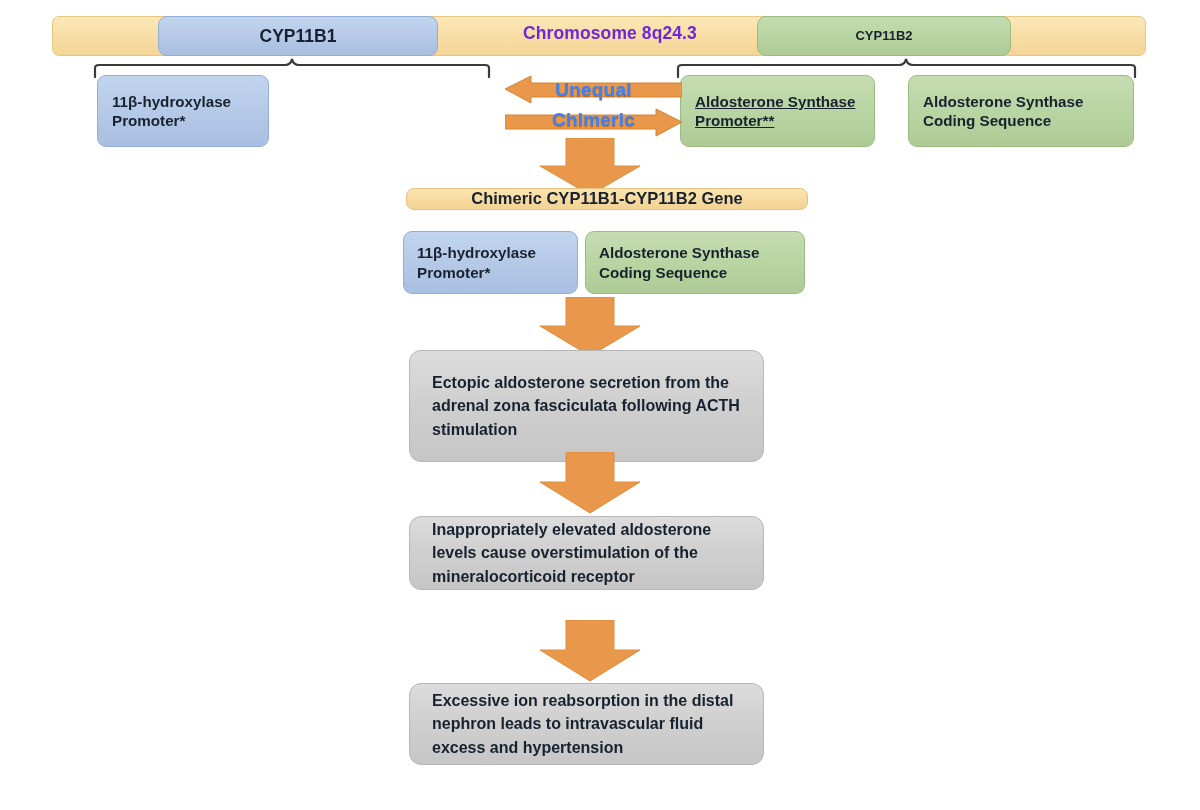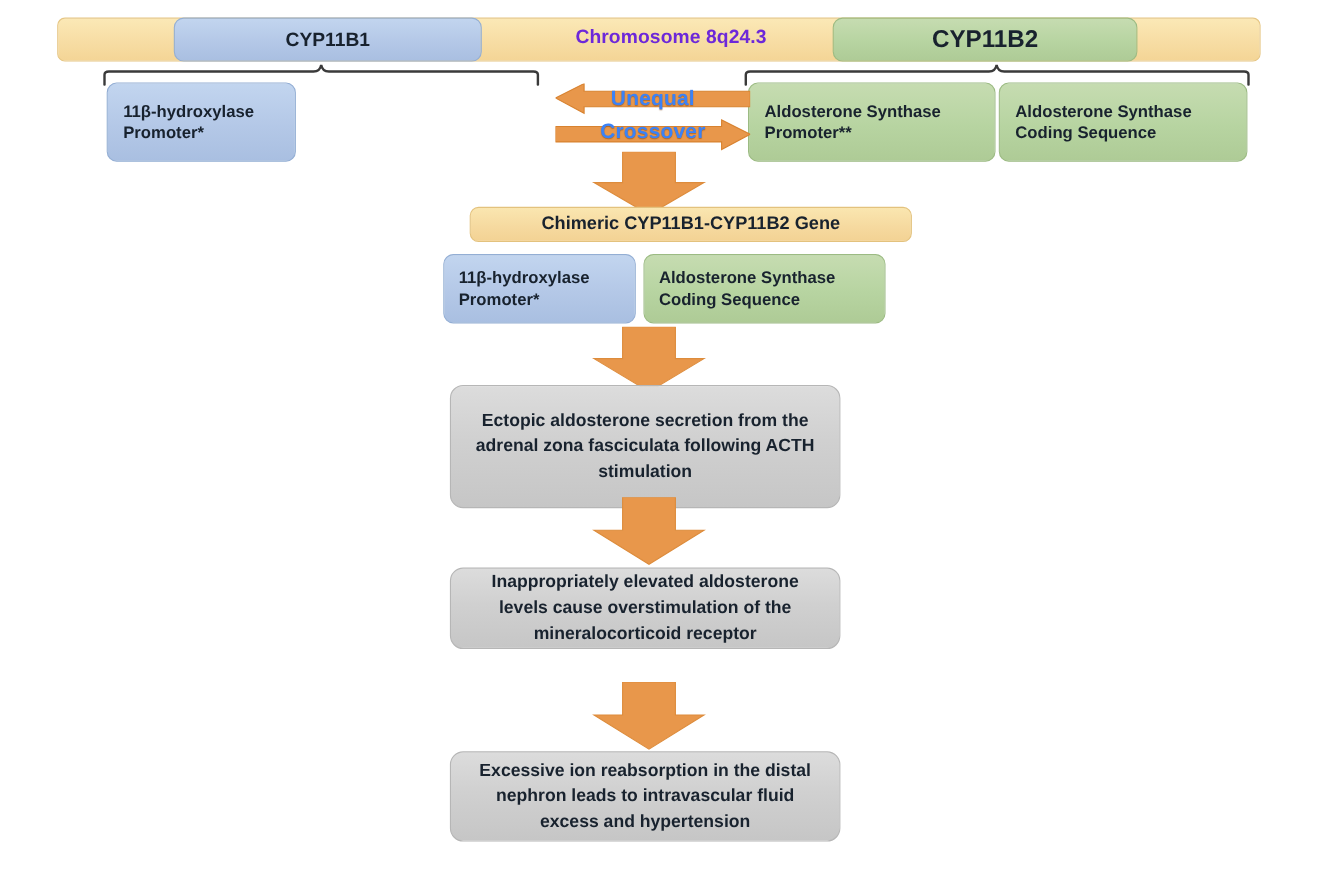--- a/index.html
+++ b/index.html
@@ -20,21 +20,20 @@
     overflow: hidden;
   }
 
   
   .box {
     position: absolute;
     border-radius: 9px;
     display: flex;
     align-items: center;
     justify-content: center;
-    text-align: center;
     font-weight: bold;
     color: #18222e;
     line-height: 1.28;
     padding: 4px 8px;
   }
 
   .box-yellow {
     background: linear-gradient(180deg,#fae6b0 0%, #f6daa0 55%, #f3d294 100%);
     border: 1px solid #e3c27e;
   }
@@ -71,37 +70,37 @@
     width: 280px;
     text-align: center;
     font-size: 17.5px;
     font-weight: bold;
     color: #6d28d9;
     letter-spacing: 0.1px;
   }
 
   
   #gene-box-b1 { left: 158px;  top: 16px; width: 280px; height: 40px; font-size: 17.5px; }
-  #gene-box-b2 { left: 757px;  top: 16px; width: 277px; height: 40px; font-size: 22px; }
+  #gene-box-b2 { left: 757px;  top: 16px; width: 254px; height: 40px; font-size: 13px; }
 
   
   .bracket { position: absolute; }
   .bracket svg { display: block; }
 
   
   .seg {
     height: 72px;
     font-size: 15.2px;
     justify-content: flex-start;
     text-align: left;
     padding-left: 14px;
   }
   #seg-b1-promoter { left: 97px;  top: 75px; width: 172px; }
   #seg-b1-coding   { left: 275px; top: 75px; width: 212px; }
-  #seg-b2-promoter { left: 680px; top: 75px; width: 225px; }
+  #seg-b2-promoter { left: 680px; top: 75px; width: 195px; text-decoration: underline; }
   #seg-b2-coding   { left: 908px; top: 75px; width: 226px; }
 
   
   #crossover-group {
     position: absolute;
     left: 505px;
     top: 76px;
     width: 177px;
     height: 62px;
   }
@@ -123,21 +122,21 @@
   .flow-arrow { position: absolute; }
   .flow-arrow svg { display: block; }
 
   #arrow-1 { left: 530px; top: 138px;  width: 120px; height: 58px; }
   #arrow-2 { left: 530px; top: 297px;  width: 120px; height: 60px; }
   #arrow-3 { left: 530px; top: 452px;  width: 120px; height: 62px; }
   #arrow-4 { left: 530px; top: 620px;  width: 120px; height: 62px; }
 
   
   #chimeric-header {
-    left: 427px; top: 188px; width: 402px; height: 32px;
+    left: 406px; top: 188px; width: 402px; height: 22px;
     font-size: 16.5px; border-radius: 8px;
   }
   #chimeric-promoter {
     left: 403px; top: 231px; width: 175px; height: 63px;
     font-size: 15.2px; justify-content: flex-start; text-align: left; padding-left: 13px;
   }
   #chimeric-coding {
     left: 585px; top: 231px; width: 220px; height: 63px;
     font-size: 15.2px; justify-content: flex-start; text-align: left; padding-left: 13px;
   }
@@ -183,21 +182,21 @@
   <div class="box box-green seg" id="seg-b2-coding">Aldosterone Synthase Coding Sequence</div>
 
   <div id="crossover-group">
     <svg width="177" height="62" viewBox="0 0 177 62">
 
       <path d="M0,13 L26,0 L26,7 L177,7 L177,21 L26,21 L26,27 Z" fill="#e8974b" stroke="#d8822f" stroke-width="1"></path>
 
       <path d="M177,46 L151,33 L151,39 L0,39 L0,53 L151,53 L151,60 Z" fill="#e8974b" stroke="#d8822f" stroke-width="1"></path>
     </svg>
     <div class="xover-text" id="xover-line1">Unequal</div>
-    <div class="xover-text" id="xover-line2">Crossover</div>
+    <div class="xover-text" id="xover-line2">Chimeric</div>
   </div>
 
   <div class="flow-arrow" id="arrow-1">
     <svg width="120" height="58" viewBox="0 0 120 58">
       <path d="M36,0 L84,0 L84,28 L110,28 L60,57 L10,28 L36,28 Z" fill="#e8974b" stroke="#dd8c3c" stroke-width="1"></path>
     </svg>
   </div>
 
   <div class="box box-yellow" id="chimeric-header">Chimeric CYP11B1-CYP11B2 Gene</div>
   <div class="box box-blue" id="chimeric-promoter">11β-hydroxylase Promoter*</div>

